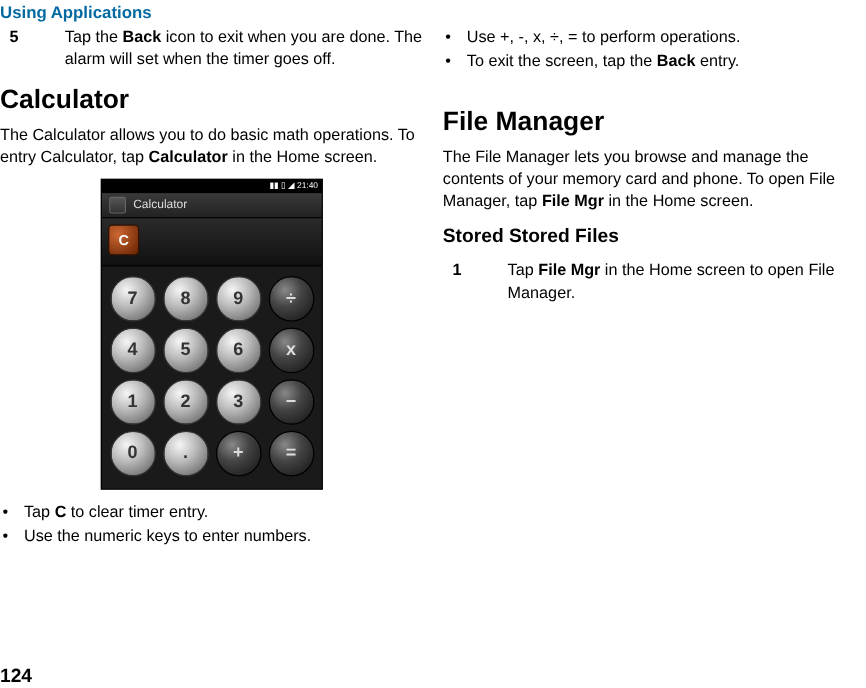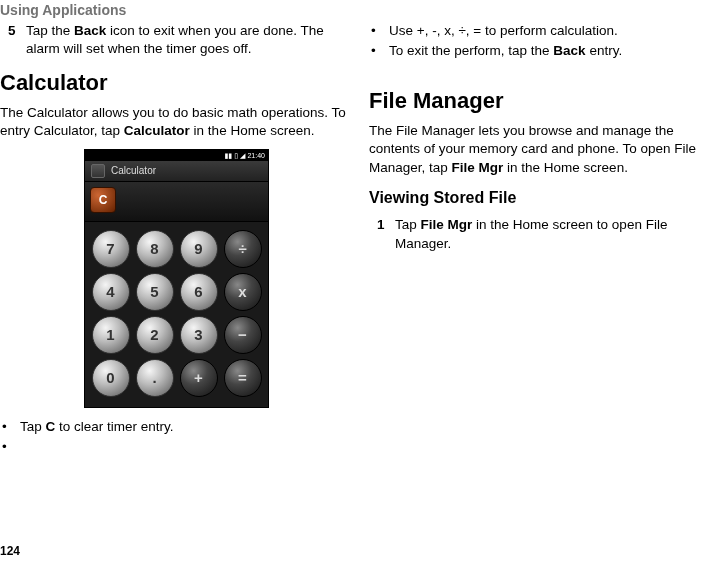--- a/index.html
+++ b/index.html
@@ -8,21 +8,21 @@
     width: 722px;
     height: 573px;
     background: #fff;
     color: #000;
     position: relative;
     padding: 0;
   }
   .header {
     font-family: "Arial Narrow", Arial, sans-serif;
     font-weight: bold;
-    color: #737373;
+    color: #0369a1;
     font-size: 14px;
     padding: 2px 0 4px 0;
   }
   .content {
     display: flex;
     gap: 16px;
     padding: 0 0 0 0;
   }
   .col {
     flex: 1;
@@ -34,20 +34,21 @@
     margin-bottom: 10px;
   }
   .step-num {
     font-weight: bold;
     width: 26px;
     flex-shrink: 0;
     padding-left: 8px;
   }
   .step-body {
     flex: 1;
+    margin-left: 28px;
   }
   h2 {
     font-family: "Arial Narrow", Arial, sans-serif;
     font-stretch: condensed;
     font-weight: bold;
     font-size: 22px;
     margin-bottom: 6px;
   }
   h3 {
     font-family: "Arial Narrow", Arial, sans-serif;
@@ -67,23 +68,23 @@
   }
   ul li .bullet {
     width: 20px;
     flex-shrink: 0;
     text-align: left;
     padding-left: 2px;
   }
   .page-num {
     position: absolute;
     left: 0;
-    bottom: 15px;
-    font-weight: bold;
-    font-size: 12px;
+    bottom: 0;
+    font-weight: bold;
+    font-size: 16px;
   }
   
   .phone-wrap {
     display: flex;
     justify-content: center;
     margin: 6px 0 10px 0;
   }
   .phone {
     width: 185px;
     background: #1a1a1a;
@@ -224,44 +225,45 @@
 
     <ul>
       <li>
         <span class="bullet">•</span>
         <span>
           <span>Tap </span><span class="bold">C</span><span> to clear timer entry.</span>
         </span>
       </li>
       <li>
         <span class="bullet">•</span>
+        <span>Use the numeric keys to enter numbers.</span>
       </li>
     </ul>
   </div>
 
   <div class="col">
     <ul>
       <li>
         <span class="bullet">•</span>
-        <span>Use +, -, x, ÷, = to perform calculation.</span>
+        <span>Use +, -, x, ÷, = to perform operations.</span>
       </li>
       <li>
         <span class="bullet">•</span>
         <span>
-          <span>To exit the perform, tap the </span><span class="bold">Back</span><span> entry.</span>
+          <span>To exit the screen, tap the </span><span class="bold">Back</span><span> entry.</span>
         </span>
       </li>
     </ul>
 
     <h2 style="margin-top:26px">File Manager</h2>
     <p class="para">
       <span>The File Manager lets you browse and manage the contents of your memory card and phone. To open File Manager, tap </span><span class="bold">File Mgr</span><span> in the Home screen.</span>
     </p>
 
-    <h3>Viewing Stored File</h3>
+    <h3>Stored Stored Files</h3>
 
     <div class="step">
       <div class="step-num">1</div>
       <div class="step-body">
         <span>Tap </span><span class="bold">File Mgr</span><span> in the Home screen to open File Manager.</span>
       </div>
     </div>
   </div>
 </div>
 

